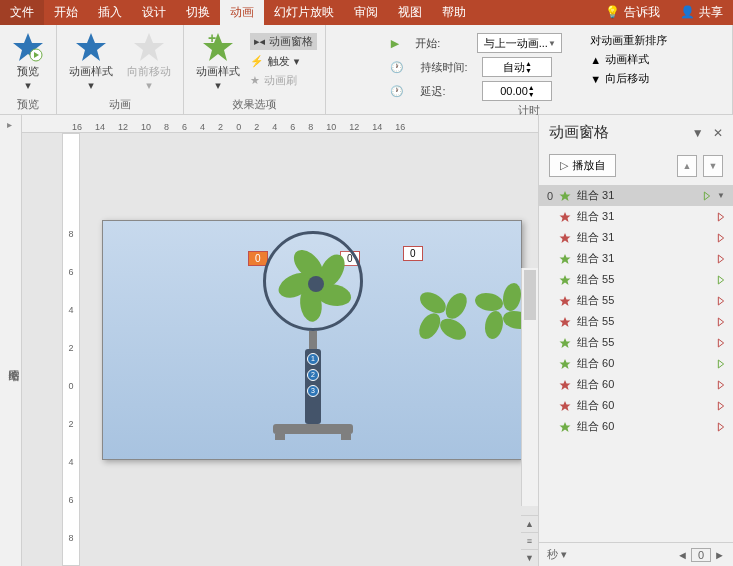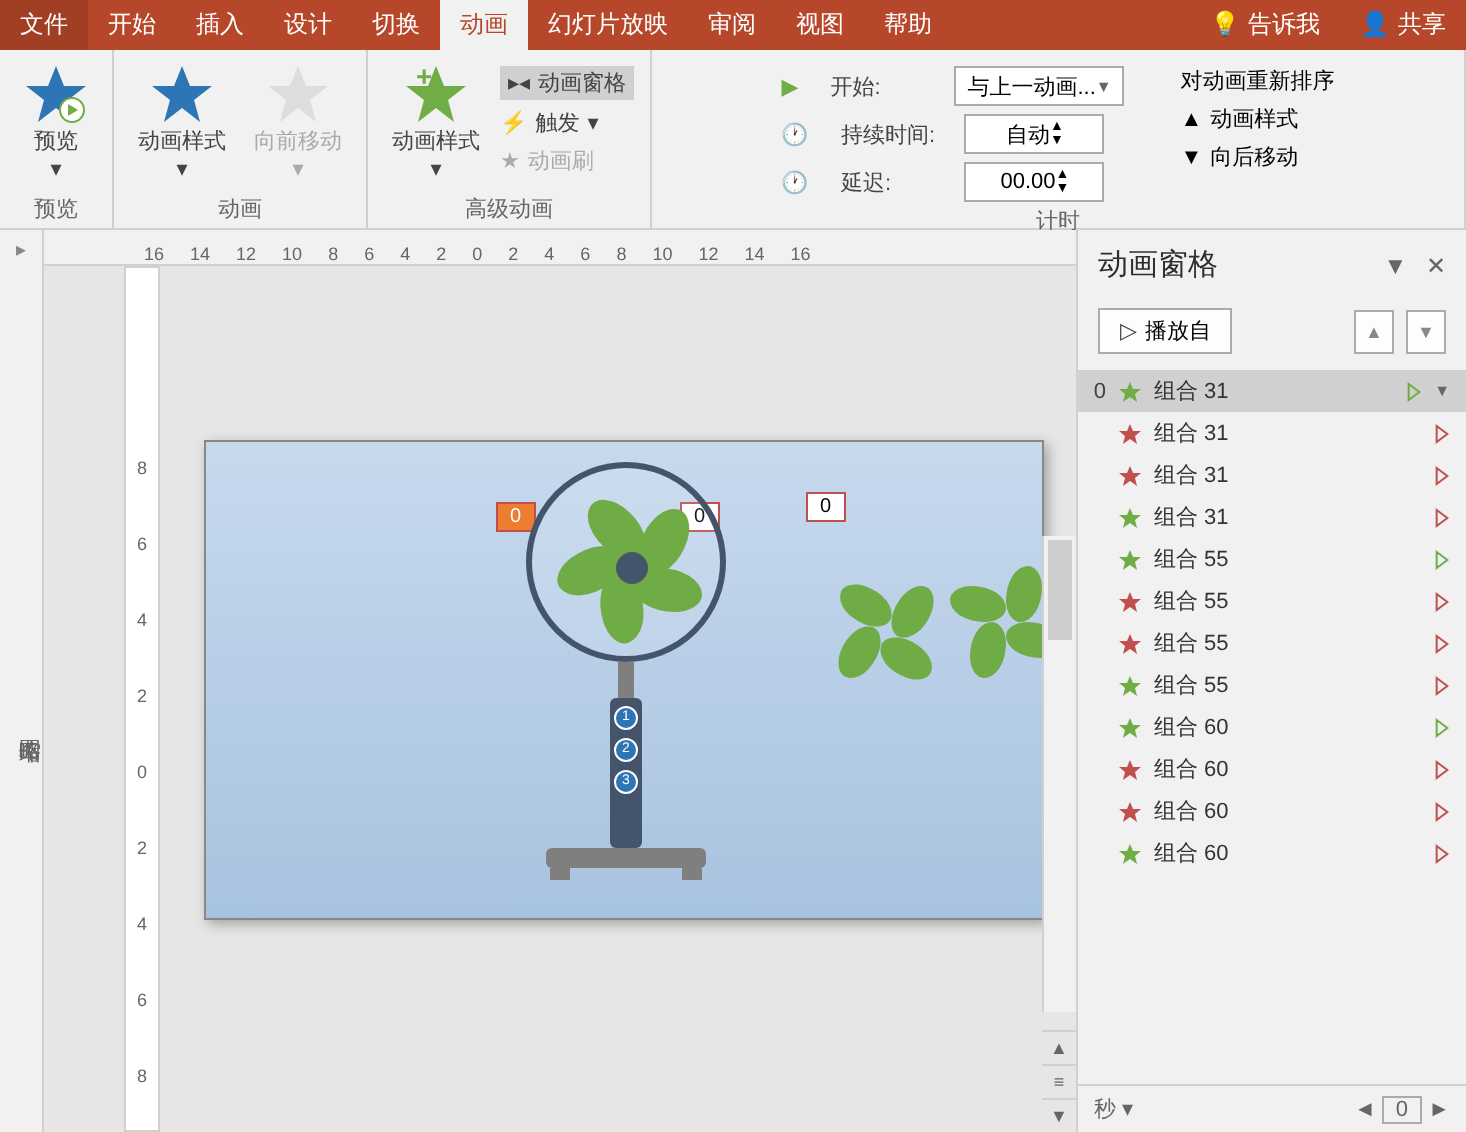--- a/index.html
+++ b/index.html
@@ -182,21 +182,21 @@
             <span>▸◂</span>
             <span>动画窗格</span>
           </div>
         <div class="small-row"><span>⚡</span><span>触发</span> ▾</div>
         <div class="small-row disabled">
             <span>★</span>
             <span>动画刷</span>
           </div>
       </div>
     </div>
-    <div class="group-label">高级动画</div>
+    <div class="group-label">效果选项</div>
   </div>
 
   <div class="group" style="flex:1;">
     <div class="group-content">
       <div class="timing-col">
         <div class="timing-row">
             <span style="color:#70ad47;">▶</span>
             <span class="lbl">开始:</span>
             <div class="combo" style="width:85px;">
               <span>与上一动画...</span>

